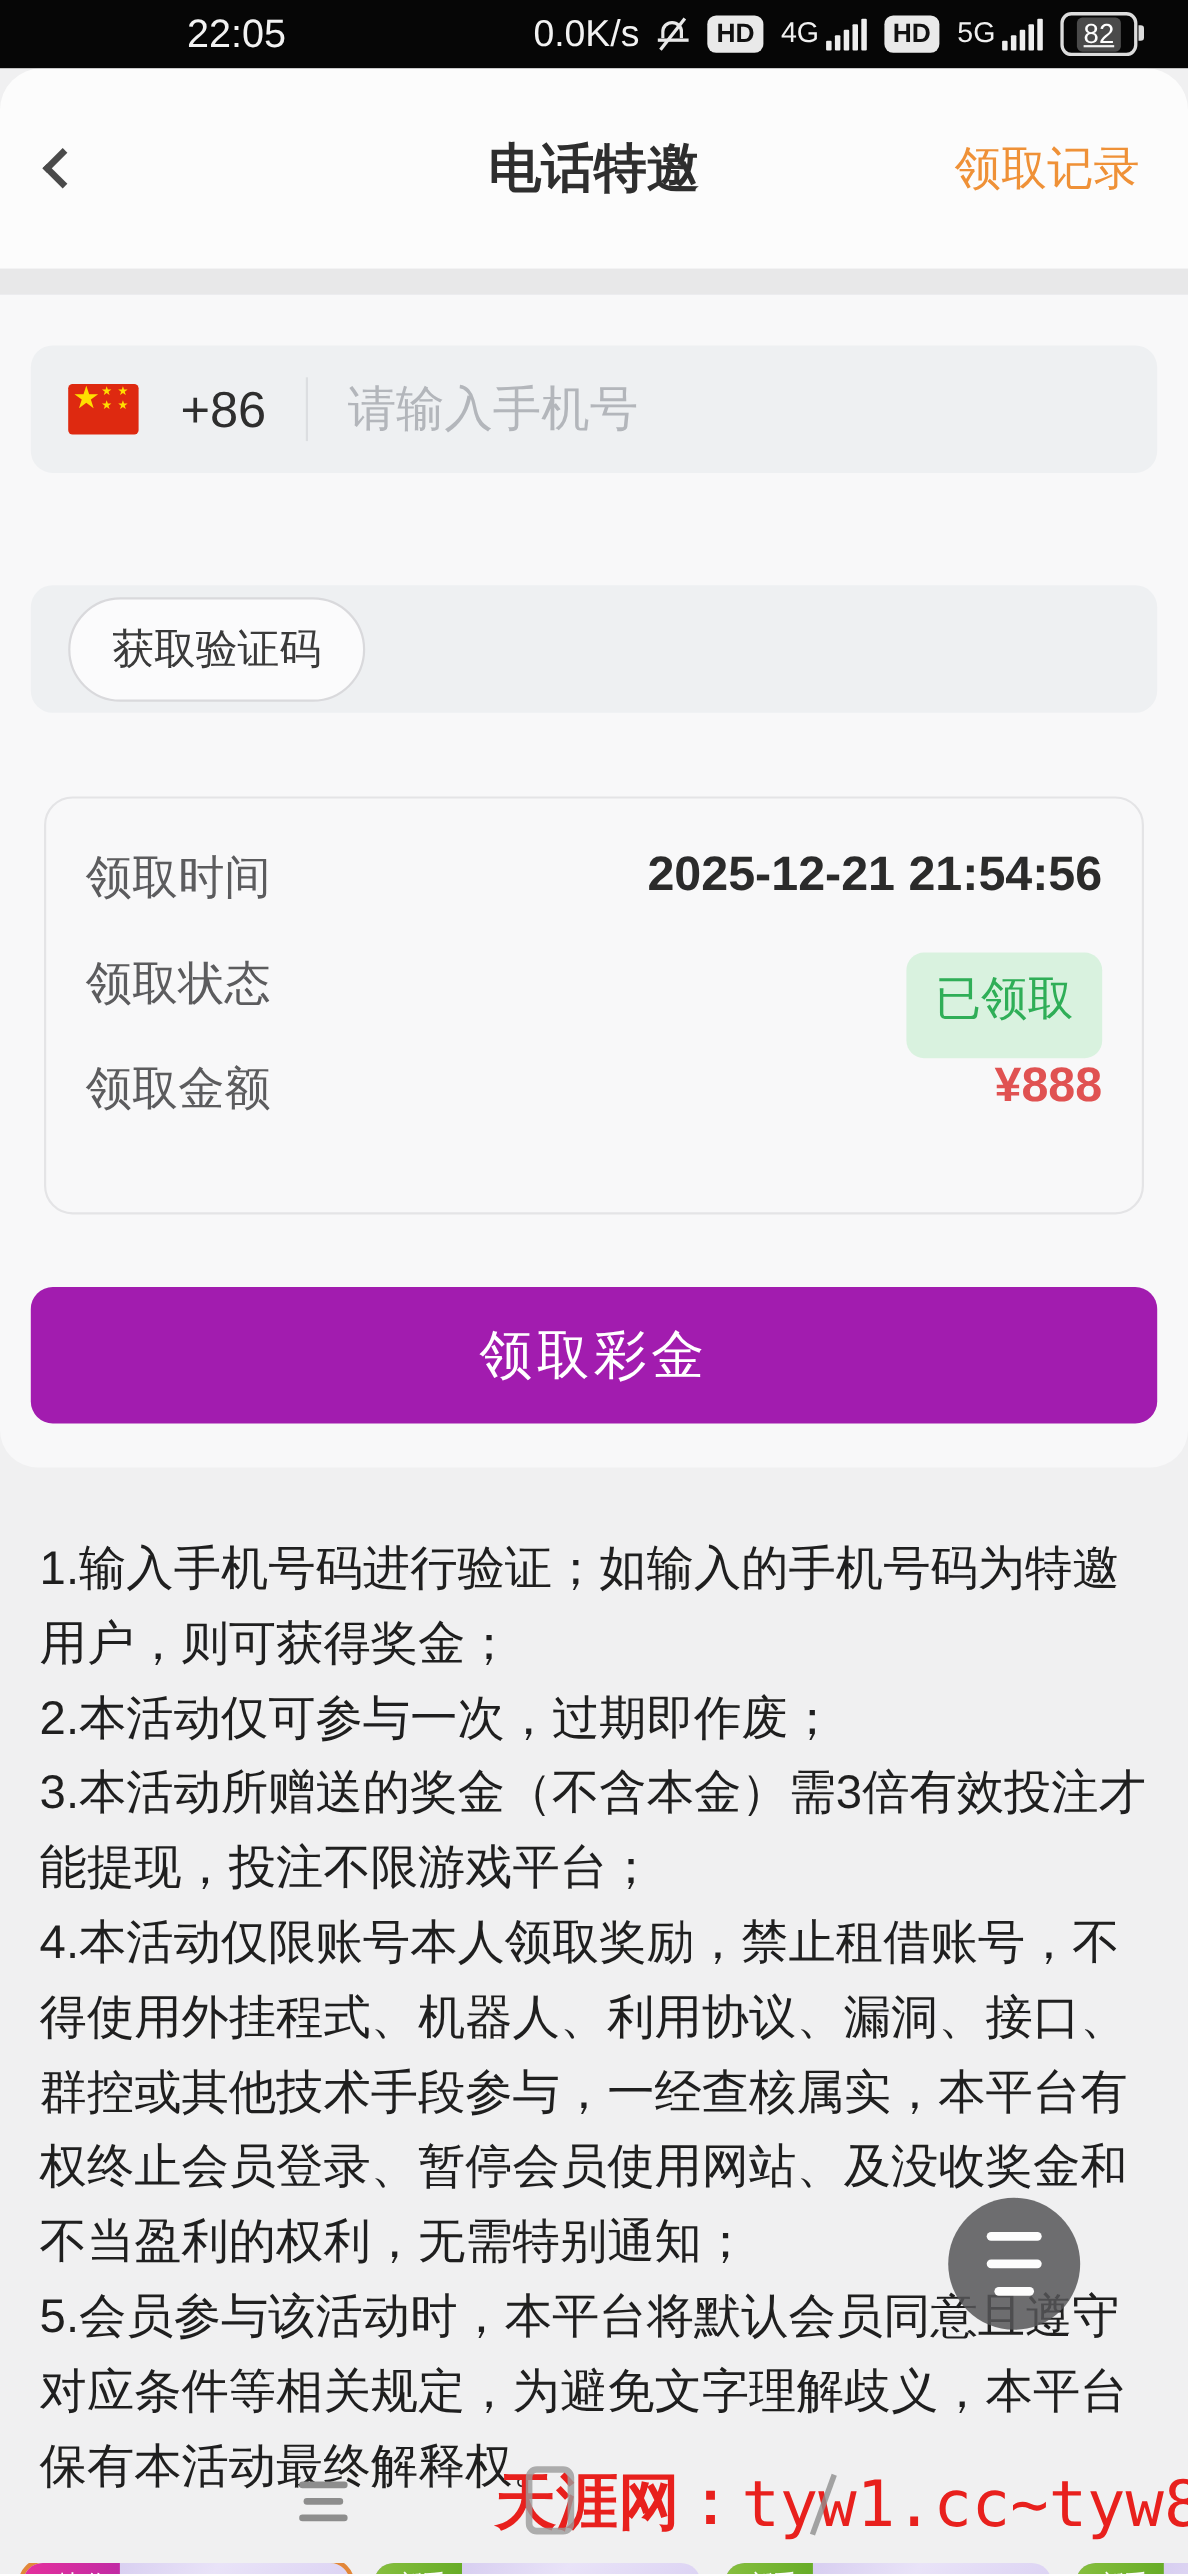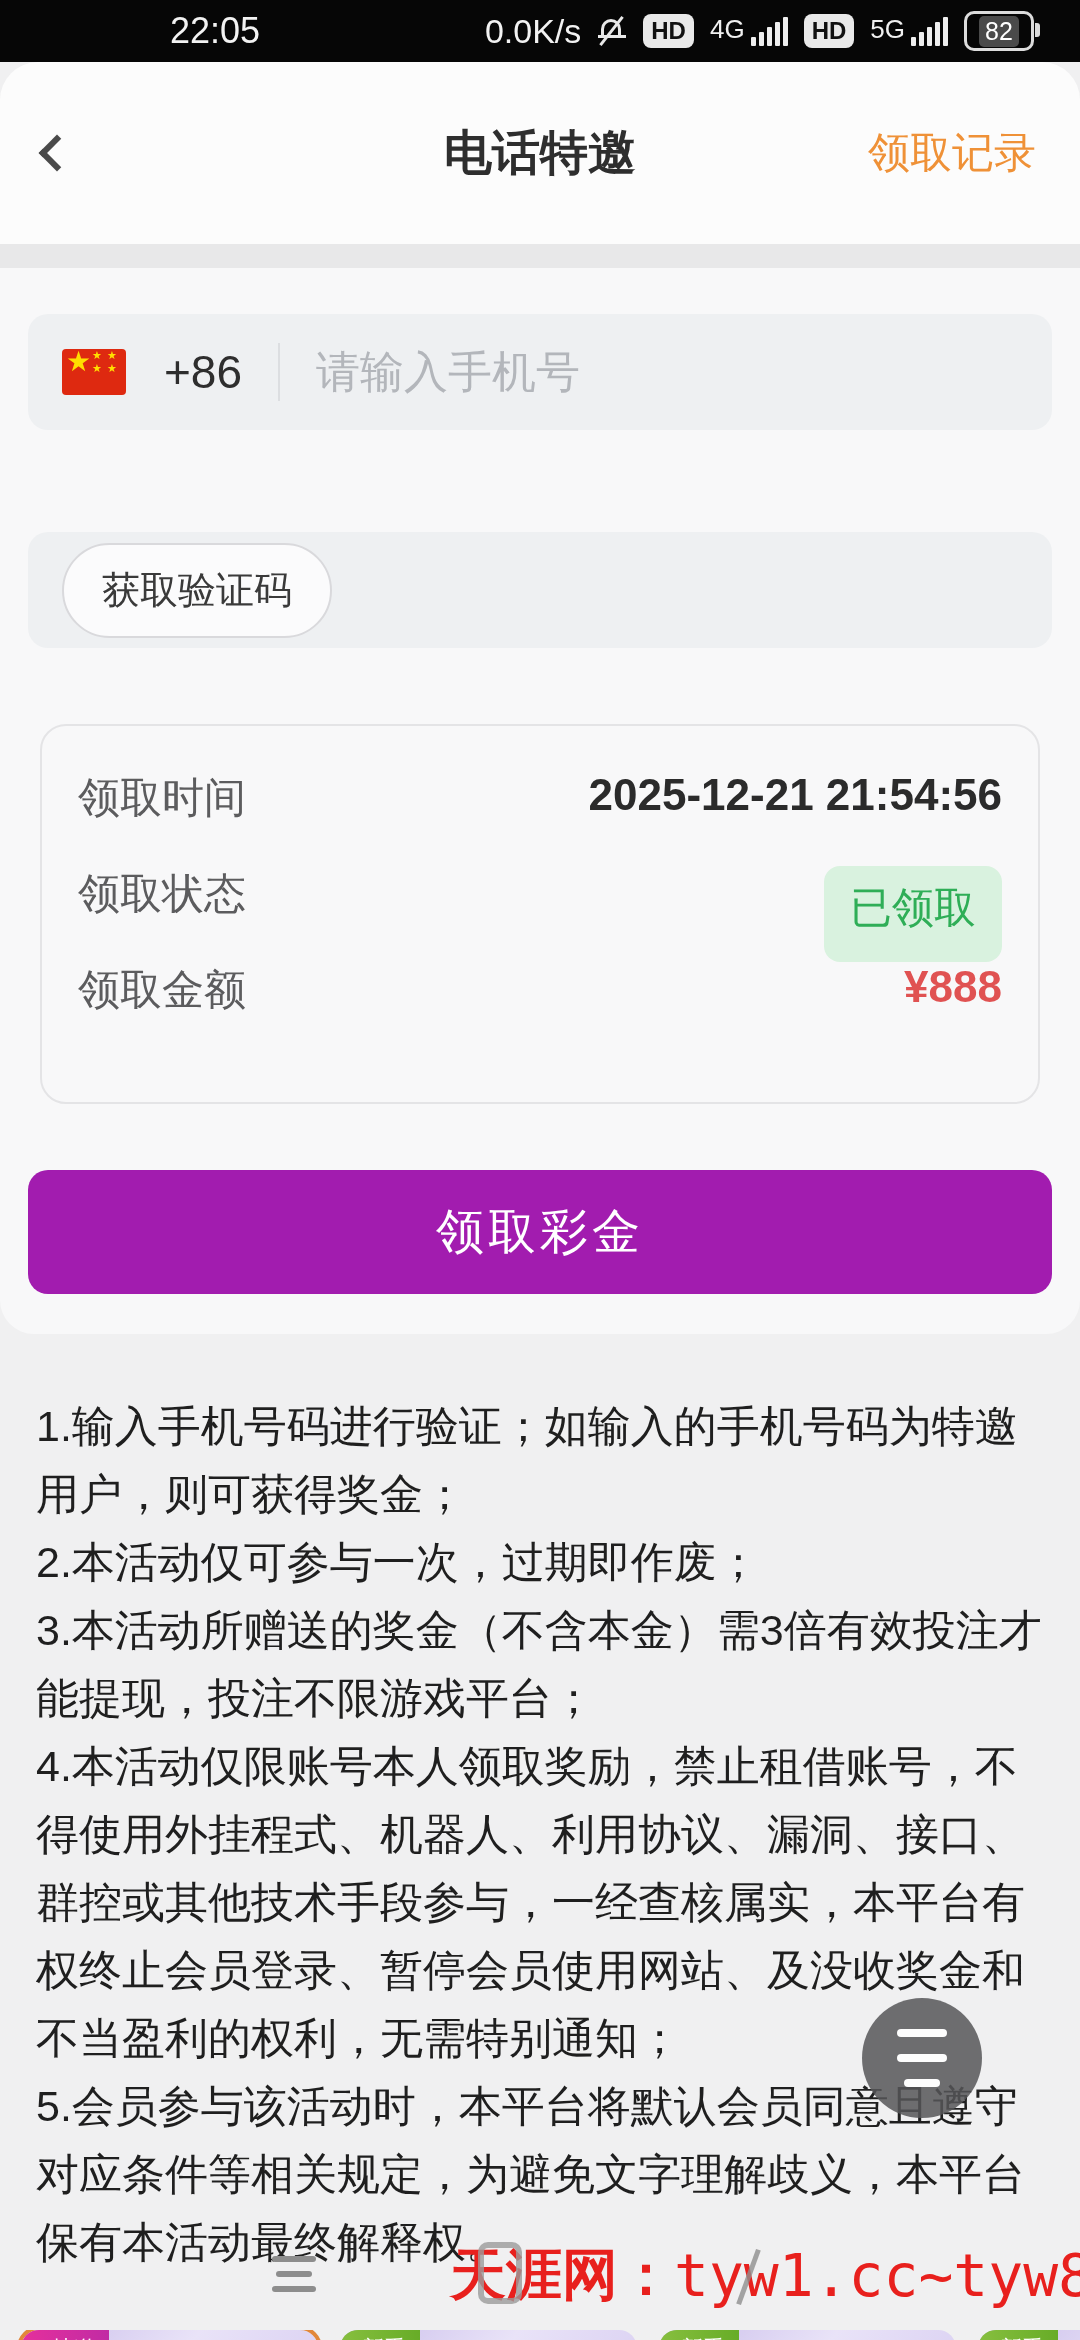--- a/index.html
+++ b/index.html
@@ -20,21 +20,21 @@
   .bell-base { position:absolute; left:1px; top:19px; width:28px; height:3px; background:#e8e8e8; }
   .bell-slash { position:absolute; left:13px; top:-3px; width:3px; height:36px;
                 background:#e8e8e8; transform:rotate(38deg); }
   .hd-badge { background:#e9e9e9; color:#111; font-weight:bold; font-size:24px;
               border-radius:8px; padding:3px 8px; }
   .signal { display:flex; align-items:flex-end; gap:6px; }
   .sig-label { color:#f0f0f0; font-size:26px; line-height:26px; align-self:flex-start; }
   .bars { display:flex; align-items:flex-end; gap:3px; height:30px; }
   .bars i { display:block; width:5px; background:#eee; border-radius:1px; }
   .battery { position:relative; width:70px; height:40px; border:3px solid #dcdcdc;
-             border-radius:10px; display:flex; align-items:center; justify-content:center; }
+             border-radius:10px; display:flex; align-items:center; justify-content:center;text-decoration:underline; }
   .battery .pct { font-size:25px; color:#fff; background:#4a4a4a; border-radius:5px;
                   padding:1px 6px; }
   .battery .nub { position:absolute; right:-9px; top:9px; width:5px; height:14px;
                   background:#dcdcdc; border-radius:0 3px 3px 0; }
 
   
   .appbar { position:relative; background:#fcfcfc; border-radius:38px 38px 0 0;
             height:182px; display:flex; align-items:center; padding:4px 44px; }
   .back { width:26px; height:26px; border-left:6px solid #4a4a4a; border-bottom:6px solid #4a4a4a;
           transform:rotate(45deg); cursor:pointer; }

